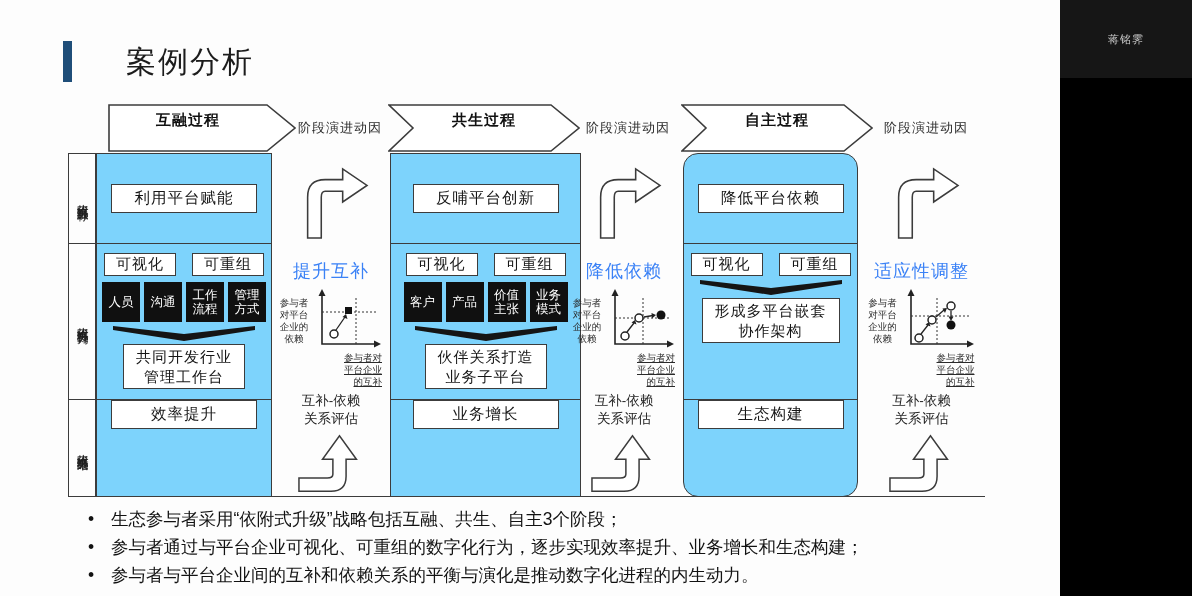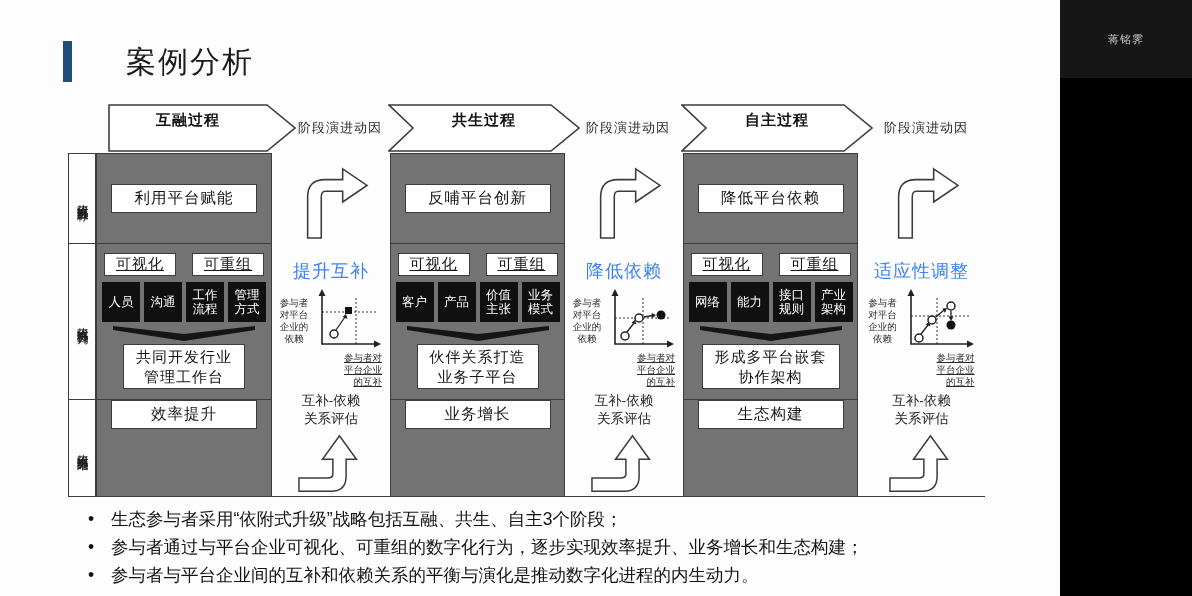--- a/index.html
+++ b/index.html
@@ -26,29 +26,29 @@
   .dl1 { left:298px; } .dl2 { left:586px; } .dl3 { left:884px; }
 
   
   .rowlab-col { position:absolute; left:68px; top:153px; width:28px; height:344px; border:1.5px solid #3c3c3c; display:flex; flex-direction:column; }
   .rowlab-cell { display:flex; align-items:center; justify-content:center; }
   .rowlab-cell.r1 { height:90px; border-bottom:1.5px solid #3c3c3c; }
   .rowlab-cell.r2 { height:156px; border-bottom:1.5px solid #3c3c3c; }
   .rowlab-cell.r3 { flex:1; }
   .rowlab { writing-mode:vertical-lr; text-orientation:upright; font-size:11.5px; letter-spacing:1px; color:#1e1e1e; line-height:1; }
 
-  .proc-col { position:absolute; top:153px; height:344px; border:1.5px solid #3c3c3c; background:#737373; display:flex; flex-direction:column; }
-  .c1 { left:96px; width:176px; } .c2 { left:390px; width:175px; } .c3 { left:683px; width:175px; }
+  .proc-col { position:absolute; top:153px; height:344px; border:1.5px solid #3c3c3c; background:#7dd3fc; display:flex; flex-direction:column; }
+  .c1 { left:96px; width:176px; } .c2 { left:390px; width:191px; } .c3 { left:683px; width:175px;border-radius:15px; }
   .cell-goal { height:90px; border-bottom:1.5px solid #3c3c3c; display:flex; align-items:center; justify-content:center; }
   .cell-behavior { height:156px; border-bottom:1.5px solid #3c3c3c; display:flex; flex-direction:column; align-items:center; padding-top:9px; }
   .cell-result { flex:1; display:flex; align-items:flex-start; justify-content:center; }
 
   .goal-box, .result-box { border:1.5px solid #3c3c3c; background:#fff; padding:3px 12px; min-width:146px; text-align:center; font-size:15.5px; color:#161616; letter-spacing:1px; }
   .tag-row { display:flex; gap:16px; }
-  .tag-box { border:1.5px solid #3c3c3c; background:#fff; width:72px; text-align:center; font-size:15px; padding:1px 0; color:#161616; letter-spacing:1px;text-decoration:underline; }
+  .tag-box { border:1.5px solid #3c3c3c; background:#fff; width:72px; text-align:center; font-size:15px; padding:1px 0; color:#161616; letter-spacing:1px; }
   .elem-row { display:flex; gap:4px; margin-top:6px; height:40px; }
   .elem-box { width:38px; background:#101010; color:#fff; font-size:12.5px; line-height:1.15; display:flex; align-items:center; justify-content:center; text-align:center; white-space:pre-line; }
   .chevron { margin-top:4px; }
   .action-box { margin-top:2px; border:1.5px solid #3c3c3c; background:#fff; padding:2px 12px; text-align:center; font-size:15px; line-height:1.3; color:#161616; white-space:pre-line; letter-spacing:1px; }
 
   
   .trans-col { position:absolute; top:153px; height:344px; display:flex; flex-direction:column; align-items:center; }
   .t1 { left:272px; width:118px; } .t2 { left:565px; width:118px; } .t3 { left:858px; width:127px; }
   .curve-up-right { margin-top:13px; }
   .trans-driver { margin-top:19px; font-size:18px; color:#3b82f6; letter-spacing:1px; }
@@ -167,28 +167,20 @@
     </div>
 
     <div class="proc-col c3">
       <div class="cell-goal">
         <span class="goal-box">降低平台依赖</span>
       </div>
       <div class="cell-behavior">
         <div class="tag-row">
           <span class="tag-box">可视化</span>
           <span class="tag-box">可重组</span>
-        </div>
-        <div class="elem-row">
-          <span class="elem-box">网络</span>
-          <span class="elem-box">能力</span>
-          <span class="elem-box">接口
-规则</span>
-          <span class="elem-box">产业
-架构</span>
         </div>
         <svg class="chevron" width="146" height="16" viewBox="0 0 146 16">
           <polygon points="2,0 73,8 144,0 144,4 73,15 2,4" fill="#151515"></polygon>
         </svg>
         <span class="action-box">形成多平台嵌套
 协作架构</span>
       </div>
       <div class="cell-result">
         <span class="result-box">生态构建</span>
       </div>

